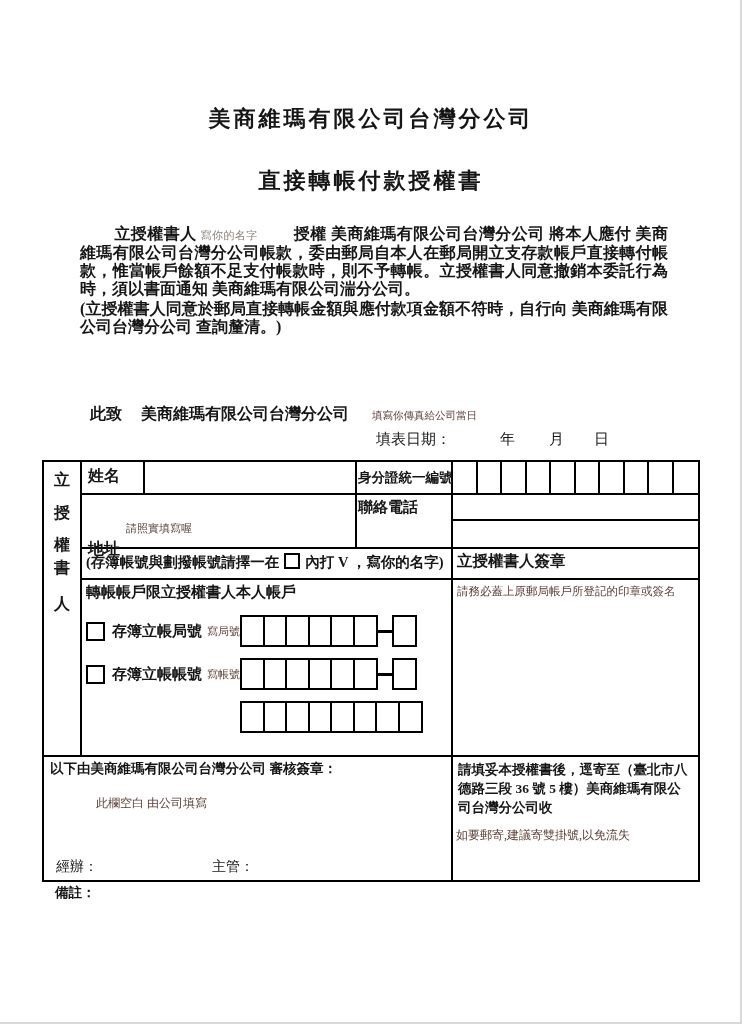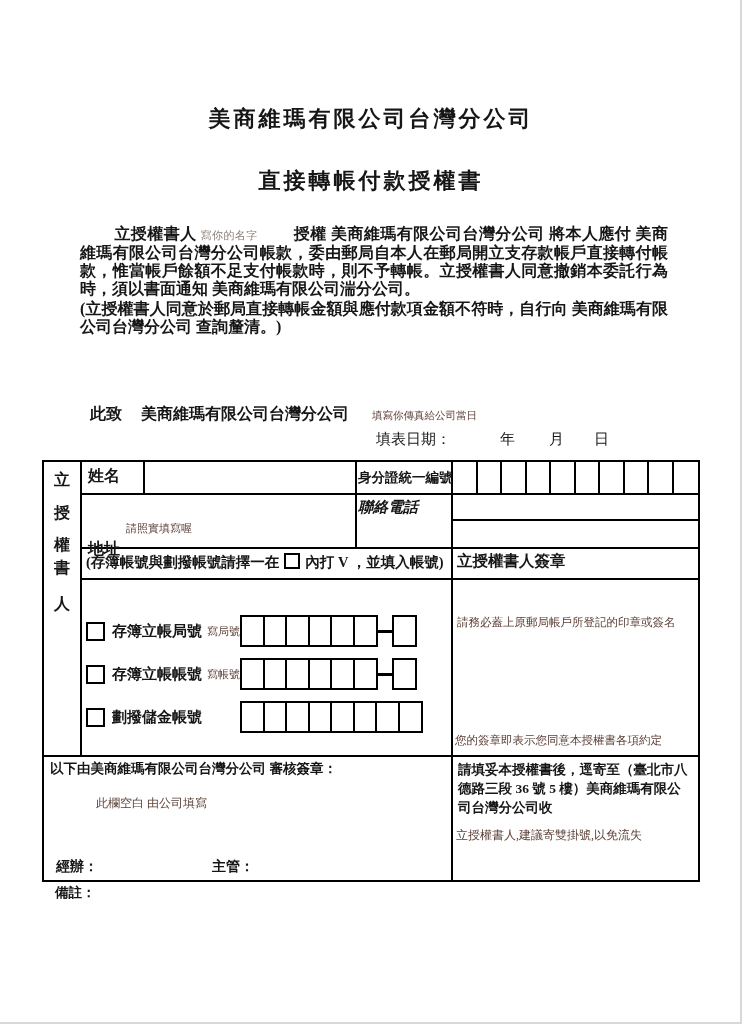--- a/index.html
+++ b/index.html
@@ -41,21 +41,21 @@
   .optbox{width:15px;height:15px;border:2.5px solid #000;}
   .optlabel{font-weight:bold;font-size:15px;margin-left:7px;white-space:nowrap;}
   .opthint{font-size:11px;color:#5d4038;margin-left:5px;white-space:nowrap;}
   .bgrid{position:absolute;display:flex;align-items:center;}
   .bcells{display:flex;}
   .bcells div{width:21px;height:28px;border:2.5px solid #000;margin-left:-2.5px;background:#fff;}
   .bcells div:first-child{margin-left:0;}
   .bdash{width:14px;height:3px;background:#000;}
   .mailing{position:absolute;left:414px;top:298px;width:230px;font-size:13.5px;font-weight:bold;line-height:19px;}
   .review-h{position:absolute;left:6px;top:298px;font-size:13.5px;font-weight:bold;white-space:nowrap;}
-  .sign-line{position:absolute;top:396px;font-size:14px;font-weight:bold;}
+  .sign-line{position:absolute;top:396px;font-size:14px;font-weight:normal;}
   .notes{left:55px;top:884px;font-size:13.5px;font-weight:bold;}
 </style>
 </head>
 <body>
 
 <div class="sheet">
 
   <div class="abs title">美商維瑪有限公司台灣分公司</div>
   <div class="abs subtitle">直接轉帳付款授權書</div>
 
@@ -102,25 +102,26 @@
         <div></div>
         <div></div>
         <div></div>
         <div></div>
         <div></div>
         <div></div>
       </div>
 
     <div class="cell-label" style="left:44px;top:36px;margin-top:41px;">地址</div>
     <div class="small-red" style="left:82px;top:59px;font-size:11px;">請照實填寫喔</div>
-    <div class="cell-label" style="left:314px;top:36px;font-size:15px;font-style:italic;">聯絡電話</div>
+    <div class="cell-label" style="left:314px;top:36px;font-size:15px;">聯絡電話</div>
 
-    <div class="cell-label" style="left:42px;top:91px;font-size:14.5px;"><span>(存簿帳號與劃撥帳號請擇一在</span><span class="inline-box"></span><span>內打 V ，並填入帳號)</span></div>
+    <div class="cell-label" style="left:42px;top:91px;font-size:14.5px;"><span>(存簿帳號與劃撥帳號請擇一在</span><span class="inline-box"></span><span>內打 V ，寫你的名字)</span></div>
     <div class="cell-label" style="left:413px;top:89px;font-size:15.5px;">立授權書人簽章</div>
 
+    <div class="cell-label" style="left:42px;top:121px;font-size:15px;">轉帳帳戶限立授權書人本人帳戶</div>
 
     <div class="optrow" style="top:153px;">
       <span class="optbox"></span>
       <span class="optlabel">存簿立帳局號</span>
       <span class="opthint">寫局號</span>
     </div>
     <div class="bgrid" style="left:196px;top:153px;">
       <div class="bcells">
           <div></div>
           <div></div>
@@ -148,45 +149,40 @@
           <div></div>
           <div></div>
           <div></div>
         </div>
       <div class="bdash"></div>
       <div class="bcells">
           <div></div>
         </div>
     </div>
 
-    <div class="optrow" style="top:239px;">
-      <span class="optbox"></span>
-      <span class="optlabel">劃撥儲金帳號</span>
-    </div>
     <div class="bgrid" style="left:196px;top:239px;">
       <div class="bcells">
           <div></div>
           <div></div>
           <div></div>
           <div></div>
           <div></div>
           <div></div>
           <div></div>
           <div></div>
         </div>
     </div>
 
-    <div class="small-red" style="left:413px;top:122px;width:236px;margin-top:31px;">請務必蓋上原郵局帳戶所登記的印章或簽名</div>
-    <div class="small-red" style="left:411px;top:271px;width:240px;">您的簽章即表示您同意本授權書各項約定</div>
+    <div class="small-red" style="left:413px;top:122px;width:236px;">請務必蓋上原郵局帳戶所登記的印章或簽名</div>
 
     <div class="review-h">以下由美商維瑪有限公司台灣分公司 審核簽章：</div>
     <div class="small-red" style="left:52px;top:334px;font-size:12px;">此欄空白 由公司填寫</div>
     <div class="sign-line" style="left:12px;">經辦：</div>
     <div class="sign-line" style="left:168px;">主管：</div>
 
     <div class="mailing">請填妥本授權書後，逕寄至（臺北市八德路三段 36 號 5 樓）美商維瑪有限公司台灣分公司收</div>
-    <div class="small-red" style="left:412px;top:366px;font-size:12px;">立授權書人,建議寄雙掛號,以免流失</div>
+    <div class="small-red" style="left:412px;top:366px;font-size:12px;">如要郵寄,建議寄雙掛號,以免流失</div>
 
   </div>
 
   <div class="abs notes">備註：</div>
 
 </div>
 
 </body></html>

